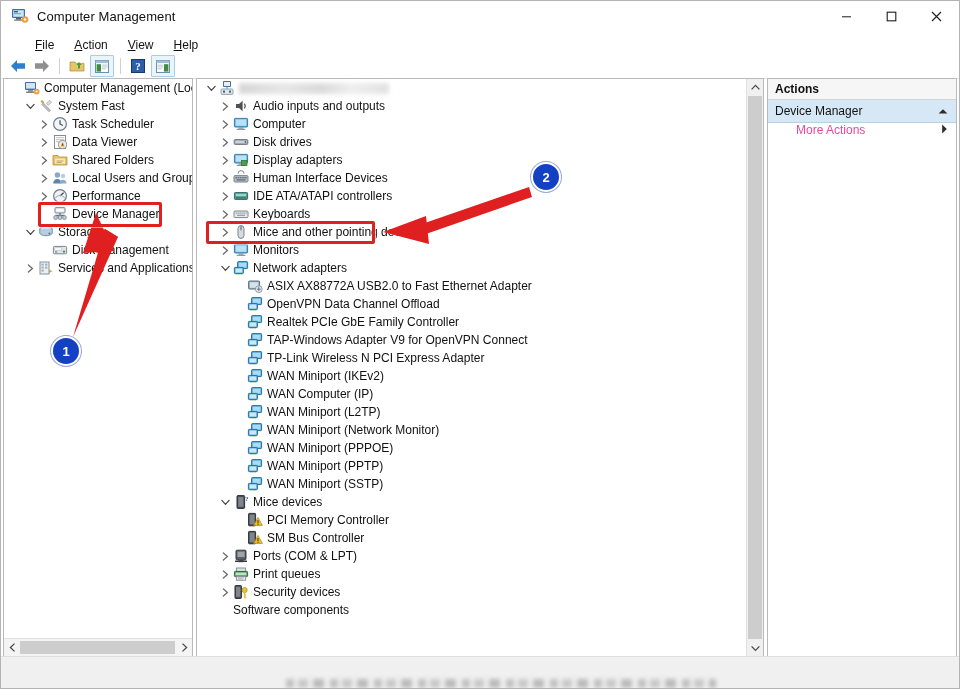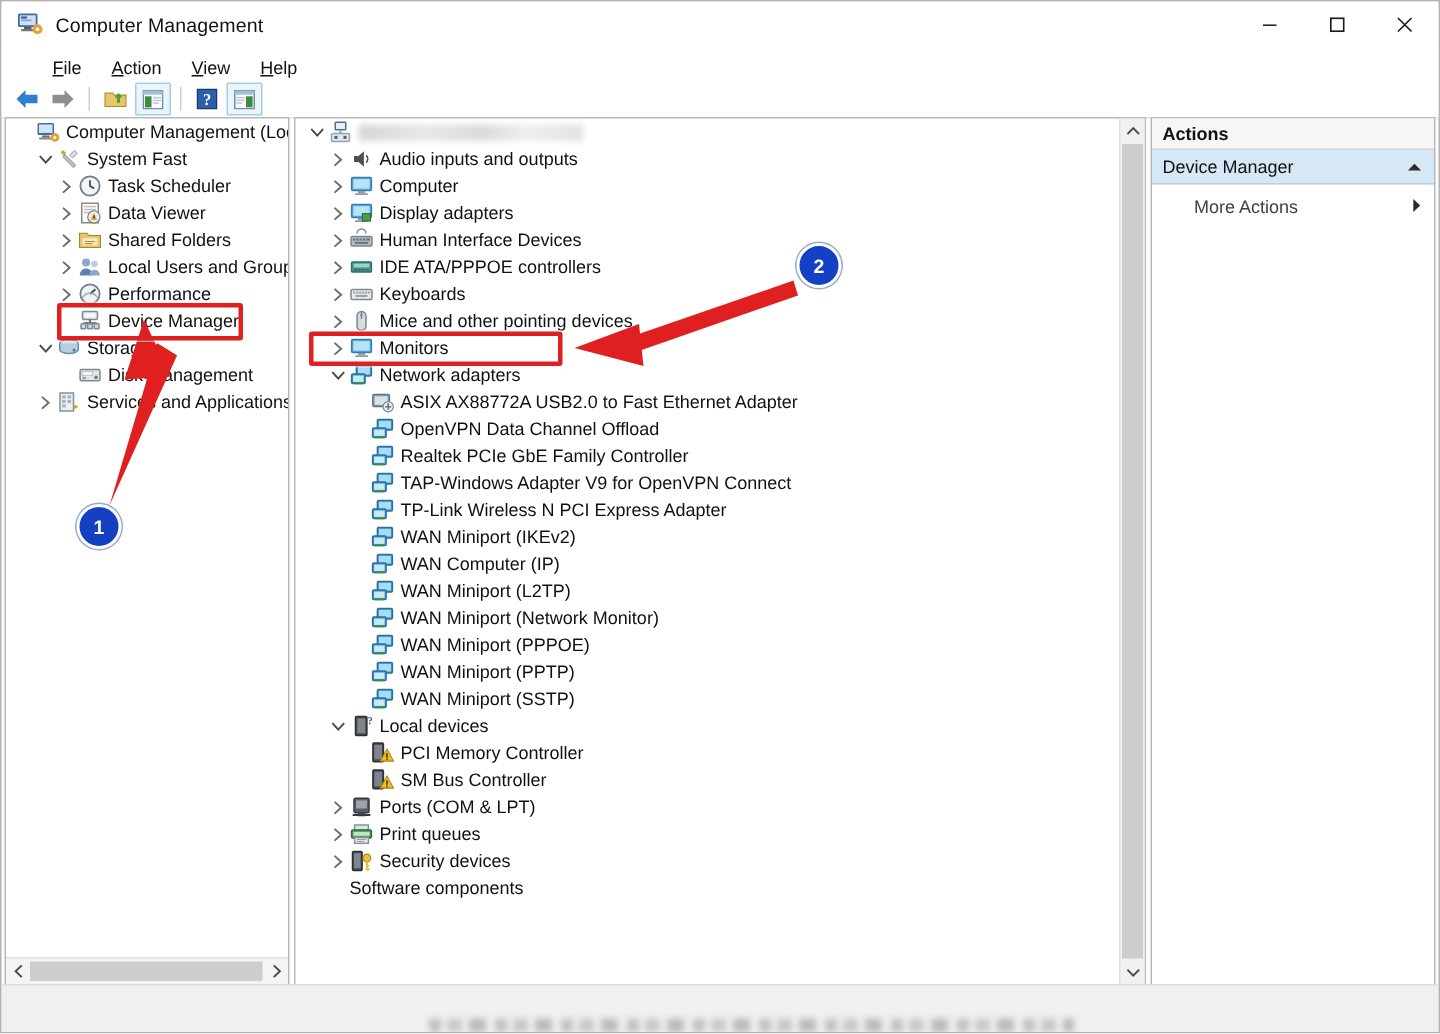--- a/index.html
+++ b/index.html
@@ -60,21 +60,21 @@
   .redact{display:inline-block;height:11px;border-radius:1px;vertical-align:middle;
           background:linear-gradient(90deg,#cfcfcf,#e3e3e3 30%,#d4d4d4 55%,#ececec 75%,#dcdcdc);
           filter:blur(2.2px);opacity:.85;}
 
   
   .act-head{height:20px;background:#f6f6f6;border-bottom:1px solid #d4d4d4;
             display:flex;align-items:center;padding-left:7px;font-weight:bold;font-size:12px;color:#111;}
   .act-grp{height:22px;background:#d6e7f5;border-bottom:1px solid #b9cfe2;
            display:flex;align-items:center;padding:0 8px 0 7px;font-size:12px;color:#111;}
   .act-grp .sp{flex:1;}
-  .act-sub{height:22px;display:flex;align-items:flex-end;padding:0 8px 0 28px;font-size:12px;color:#404040;}
+  .act-sub{height:22px;display:flex;align-items:flex-start;padding:0 8px 0 28px;font-size:12px;color:#ec4899;}
   .act-sub .sp{flex:1;}
 
   
   .vsb{position:absolute;right:0;top:0;bottom:0;width:16px;background:#f0f0f0;border-left:1px solid #e0e0e0;}
   .vsb .arw{height:16px;display:flex;align-items:center;justify-content:center;color:#606060;}
   .vsb .thumb{position:absolute;left:1px;right:1px;top:17px;bottom:17px;background:#cdcdcd;}
   .hsb{position:absolute;left:0;right:0;bottom:0;height:17px;background:#f4f4f4;border-top:1px solid #e0e0e0;
        display:flex;align-items:center;}
   .hsb .arw{width:16px;height:16px;display:flex;align-items:center;justify-content:center;color:#5a5a5a;font-size:10px;}
   .hsb .track{flex:1;height:13px;position:relative;}
@@ -427,20 +427,34 @@
             <div class="lbl">Computer</div>
           </div>
           <div class="row">
             <div class="indent" style="width: 20px;"></div>
             <div class="chev">
               <svg width="7" height="9" viewBox="0 0 7 9">
                 <path d="M1.4 .9 L5.4 4.5 L1.4 8.1" stroke="#6b6b6b" stroke-width="1.3" fill="none" stroke-linecap="round"></path>
               </svg>
             </div>
             <div class="ic"><svg width="16" height="16" viewBox="0 0 16 16">
+                <rect x="1.2" y="5.6" width="13.6" height="4.8" rx="1" fill="#9aa4ad" stroke="#6e7880"></rect>
+                <rect x="2.4" y="6.8" width="11.2" height="2.4" fill="#cdd4da"></rect>
+                <circle cx="12.4" cy="8" r=".9" fill="#5e6870"></circle>
+              </svg></div>
+            <div class="lbl">Disk drives</div>
+          </div>
+          <div class="row">
+            <div class="indent" style="width: 20px;"></div>
+            <div class="chev">
+              <svg width="7" height="9" viewBox="0 0 7 9">
+                <path d="M1.4 .9 L5.4 4.5 L1.4 8.1" stroke="#6b6b6b" stroke-width="1.3" fill="none" stroke-linecap="round"></path>
+              </svg>
+            </div>
+            <div class="ic"><svg width="16" height="16" viewBox="0 0 16 16">
                 <rect x="1.4" y="2.4" width="13.2" height="8.6" rx=".8" fill="#53aee8" stroke="#3a7ca8"></rect>
                 <rect x="2.6" y="3.4" width="10.8" height="6.4" fill="#b9e2f7"></rect>
                 <rect x="5.6" y="11.4" width="4.8" height="1.4" fill="#8d9aa5"></rect>
                 <rect x="3.6" y="12.8" width="8.8" height="1.2" rx=".5" fill="#8d9aa5"></rect>
                 <rect x="8.6" y="8.4" width="5.4" height="5" fill="#4e9e46" stroke="#2e6b2b" stroke-width=".7"></rect>
               </svg></div>
             <div class="lbl">Display adapters</div>
           </div>
           <div class="row">
             <div class="indent" style="width: 20px;"></div>
@@ -469,21 +483,21 @@
               </svg>
             </div>
             <div class="ic"><svg width="16" height="16" viewBox="0 0 16 16">
                 <rect x="1.4" y="4.6" width="13.2" height="6.8" rx=".8" fill="#4f9a8f" stroke="#2f6b63"></rect>
                 <rect x="2.8" y="5.8" width="10.4" height="2.4" fill="#9cd4cb"></rect>
                 <rect x="3" y="9.2" width="2" height="1.2" fill="#2f6b63"></rect>
                 <rect x="5.6" y="9.2" width="2" height="1.2" fill="#2f6b63"></rect>
                 <rect x="8.2" y="9.2" width="2" height="1.2" fill="#2f6b63"></rect>
                 <rect x="10.8" y="9.2" width="2" height="1.2" fill="#2f6b63"></rect>
               </svg></div>
-            <div class="lbl">IDE ATA/PPPOE controllers</div>
+            <div class="lbl">IDE ATA/ATAPI controllers</div>
           </div>
           <div class="row">
             <div class="indent" style="width: 20px;"></div>
             <div class="chev">
               <svg width="7" height="9" viewBox="0 0 7 9">
                 <path d="M1.4 .9 L5.4 4.5 L1.4 8.1" stroke="#6b6b6b" stroke-width="1.3" fill="none" stroke-linecap="round"></path>
               </svg>
             </div>
             <div class="ic"><svg width="16" height="16" viewBox="0 0 16 16">
                 <rect x="1" y="5" width="14" height="6.6" rx="1" fill="#e7eaed" stroke="#7f888f"></rect>
@@ -738,21 +752,21 @@
             <div class="chev">
               <svg width="9" height="7" viewBox="0 0 9 7">
                 <path d="M.9 1.4 L4.5 5.4 L8.1 1.4" stroke="#4a4a4a" stroke-width="1.3" fill="none" stroke-linecap="round"></path>
               </svg>
             </div>
             <div class="ic"><svg width="16" height="16" viewBox="0 0 16 16">
                 <rect x="4" y="1.6" width="7.6" height="12.8" rx=".8" fill="#4a4e54" stroke="#2c2f33"></rect>
                 <rect x="5.2" y="3" width="5.2" height="9.8" fill="#7e858d"></rect>
                 <text x="12" y="6.6" font-size="7" font-family="Liberation Serif, serif" fill="#1a5fa8" font-weight="bold">?</text>
               </svg></div>
-            <div class="lbl">Local devices</div>
+            <div class="lbl">Mice devices</div>
           </div>
           <div class="row">
             <div class="indent" style="width: 34px;"></div>
             <div class="chev empty">
               <svg width="7" height="9" viewBox="0 0 7 9">
                 <path d="M1.4 .9 L5.4 4.5 L1.4 8.1" stroke="#6b6b6b" stroke-width="1.3" fill="none" stroke-linecap="round"></path>
               </svg>
             </div>
             <div class="ic"><svg width="16" height="16" viewBox="0 0 16 16">
                 <rect x="1.6" y="1.4" width="7" height="12.4" rx=".7" fill="#4a4e54" stroke="#2c2f33"></rect>

